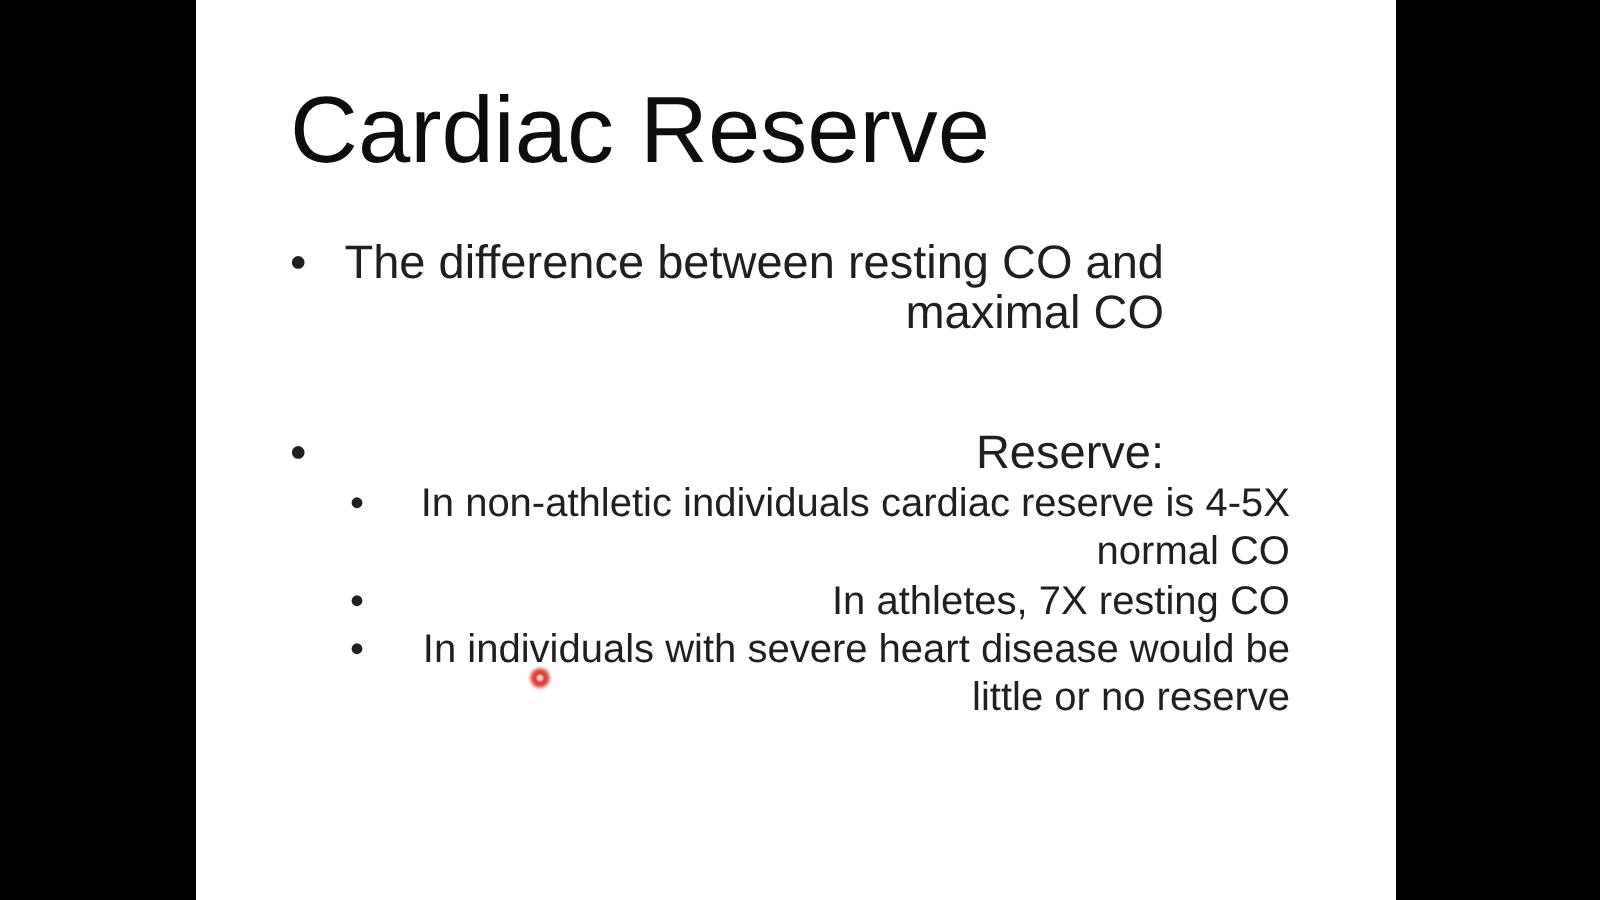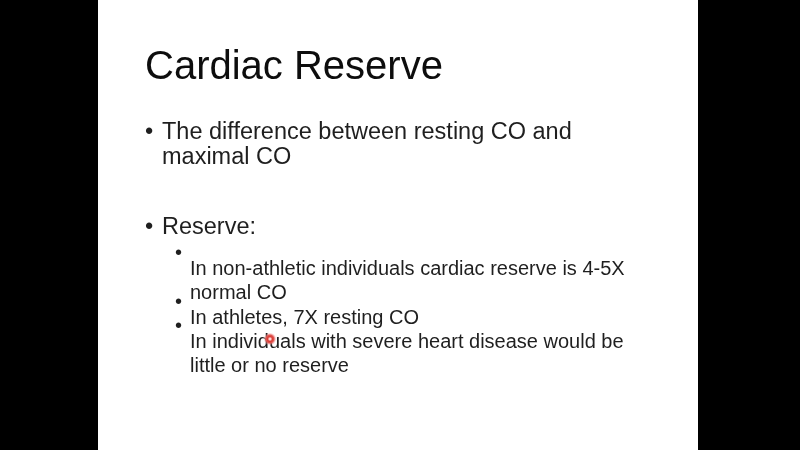--- a/index.html
+++ b/index.html
@@ -29,46 +29,47 @@
     top: 0;
     width: 600px;
     height: 450px;
     background: #ffffff;
     color: #1f1f1f;
   }
   .slide-title {
     position: absolute;
     left: 47px;
     top: 42px;
-    font-size: 40px;
+    font-size: 47px;
     line-height: 46px;
     color: #0d0d0d;
     white-space: nowrap;
     letter-spacing: 0;
   }
   .para {
     position: absolute;
     display: flex;
     align-items: flex-start;
   }
   .para .dot {
     flex: none;
     text-align: left;
   }
   .para .txt {
     display: block;
+    text-align: right;
   }
   
   .lvl1 { font-size: 23.5px; line-height: 24.5px; }
   .lvl1 .dot { width: 17px; }
   .lvl1 .txt { width: 420px; }
   
   .lvl2 { font-size: 20px; line-height: 23.5px; }
   .lvl2 .dot { width: 15px; }
-  .lvl2 .txt { width: 455px; margin-top: 16px; }
+  .lvl2 .txt { width: 455px; }
   
   .p1 { left: 47px; top: 119px; }
   .p2 { left: 47px; top: 214px; }
   .p3 { left: 77px; top: 241px; }
   .p4 { left: 77px; top: 290px; }
   .p5 { left: 77px; top: 314px; }
   .laser-dot {
     position: absolute;
     left: 166px;
     top: 333px;

